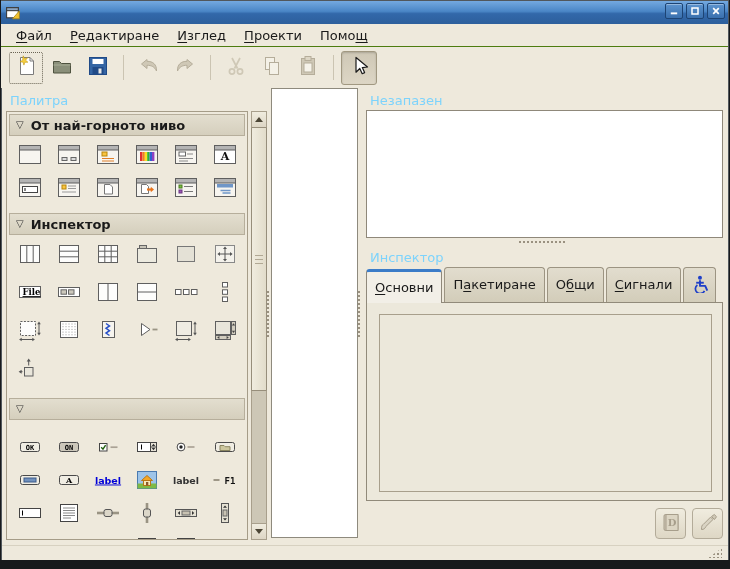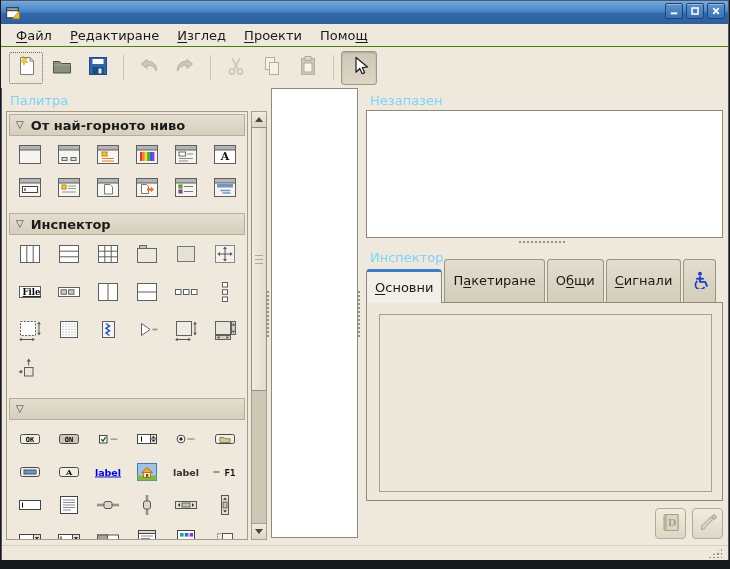--- a/index.html
+++ b/index.html
@@ -67,21 +67,21 @@
     height:22px;margin:2px 2px 0 2px;
     background:linear-gradient(#e3decf,#d5cfbd);
     border:1px solid #b6ae9b;box-sizing:border-box;
     display:flex;align-items:center;font-weight:bold;
     padding-left:6px;gap:7px;
   }
   .psection-header .expander{font-size:10px;color:#333;transform:translateY(-1px);}
   .pgrid{display:grid;grid-template-columns:repeat(6,1fr);padding:7px 3px 2px 3px;}
   .pgrid.s1{grid-auto-rows:33px;}
   .pgrid.s2{grid-auto-rows:38px;}
-  .pgrid.s3{grid-auto-rows:33px;}
+  .pgrid.s3{grid-auto-rows:33px;margin-top:8px;}
   .pcell{display:flex;align-items:flex-start;justify-content:center;}
   .pcell svg{flex:none;}
   
   #pal-scrollbar{
     position:absolute;left:251px;top:111px;width:16px;height:429px;
     background:#cdc7b6;border:1px solid #a89f8c;box-sizing:border-box;
   }
   .sb-btn{
     position:absolute;left:0;width:14px;height:15px;
     background:linear-gradient(#f0ecdf,#ddd6c5);border:1px solid #a89f8c;
@@ -116,21 +116,21 @@
     background:#fff;border:1px solid #8f887a;box-sizing:border-box;
   }
   
   #tab-row{
     position:absolute;left:366px;top:269px;width:357px;height:34px;
     display:flex;align-items:flex-end;
   }
   .tab{
     border:1px solid #9c9482;border-bottom:none;border-radius:3.5px 3.5px 0 0;
     background:linear-gradient(#e2ddce,#d2ccb9);
-    padding:4px 8px 6px 8px;margin-right:2px;height:44px;box-sizing:border-box;
+    padding:4px 8px 6px 8px;margin-right:2px;height:36px;box-sizing:border-box;
     display:flex;align-items:center;white-space:nowrap;position:relative;z-index:1;
   }
   .tab.active{
     height:34px;background:#f2efe7;border-color:#8f887a;z-index:3;
     border-top:3px solid #3c7cc8;padding-top:5px;
   }
   .tab.icon-tab{padding:3px 6px 5px 6px;}
   .tab u{text-underline-offset:2px;}
   #notebook-body{
     position:absolute;left:366px;top:302px;width:357px;height:199px;

